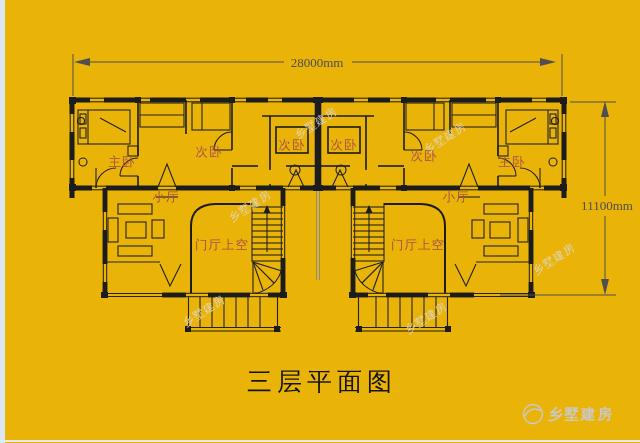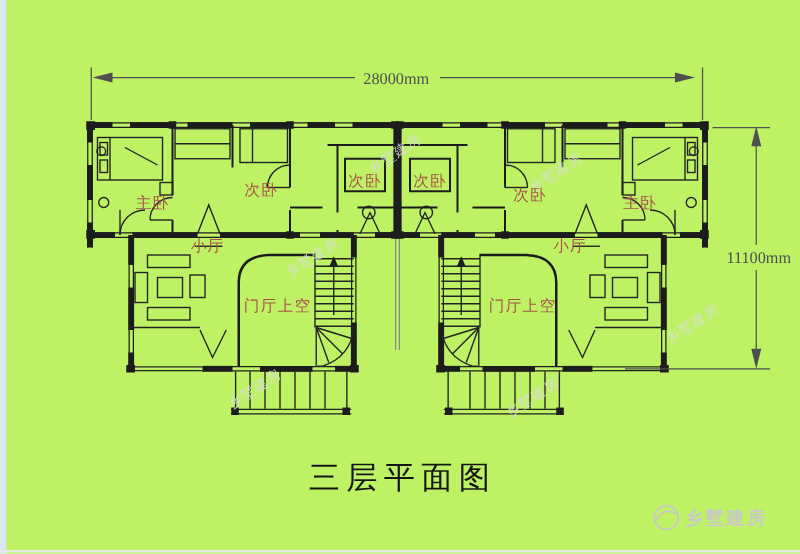--- a/index.html
+++ b/index.html
@@ -4,21 +4,21 @@
 <style>
   :root{
     --line:#1c1c1c; --dim:#4f4f4f; --label:#a8514b; --title:#141414;
     --wm:#dcdcdc; --brand:#c9c9c9; --strip:#d9e7f5;
   }
   html,body{margin:0;padding:0;}
   body{
     width:640px;height:443px;background:#ffffff;overflow:hidden;
     font-family:"Liberation Sans", sans-serif; position:relative;
   }
-  .page{position:relative;width:640px;height:443px;background:#bef264;}
+  .page{position:relative;width:640px;height:443px;background:#eab308;}
   .left-strip{position:absolute;left:0;top:0;width:5px;height:443px;background:var(--strip);}
   .bottom-line{position:absolute;left:0;top:440px;width:640px;height:2px;background:#e7eaec;}
   svg{position:absolute;left:0;top:0;}
   svg text{font-family:"Liberation Sans", sans-serif;}
   .room-label{fill:var(--label);font-size:12.5px;letter-spacing:1px;}
   .dim-text{fill:var(--dim);font-size:13px;font-family:"Liberation Serif", serif;}
   .title-text{fill:var(--title);font-size:25px;letter-spacing:5px;}
   .wm-text{fill:var(--wm);font-size:11px;letter-spacing:1px;opacity:.85;}
   .brand-text{fill:var(--brand);font-size:14.5px;font-weight:600;letter-spacing:2px;}
   .w1{stroke:var(--line);stroke-width:1;fill:none;}

